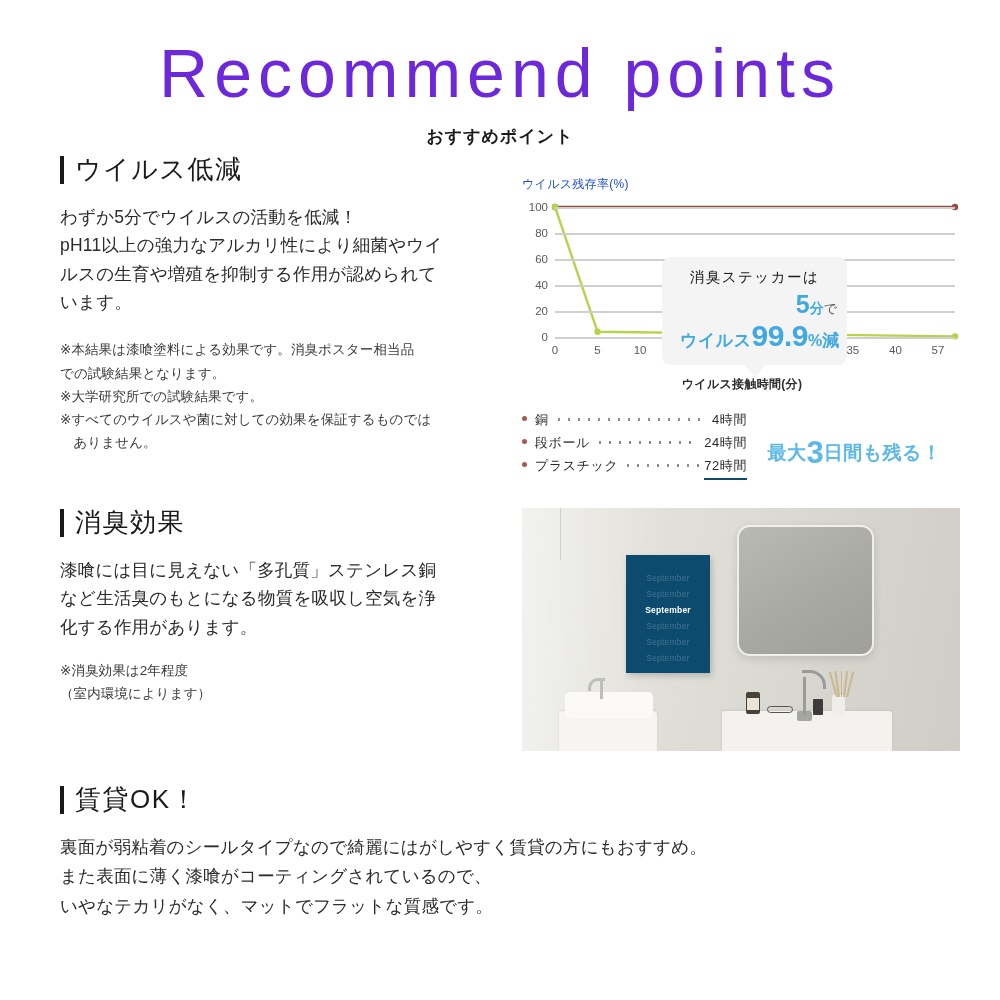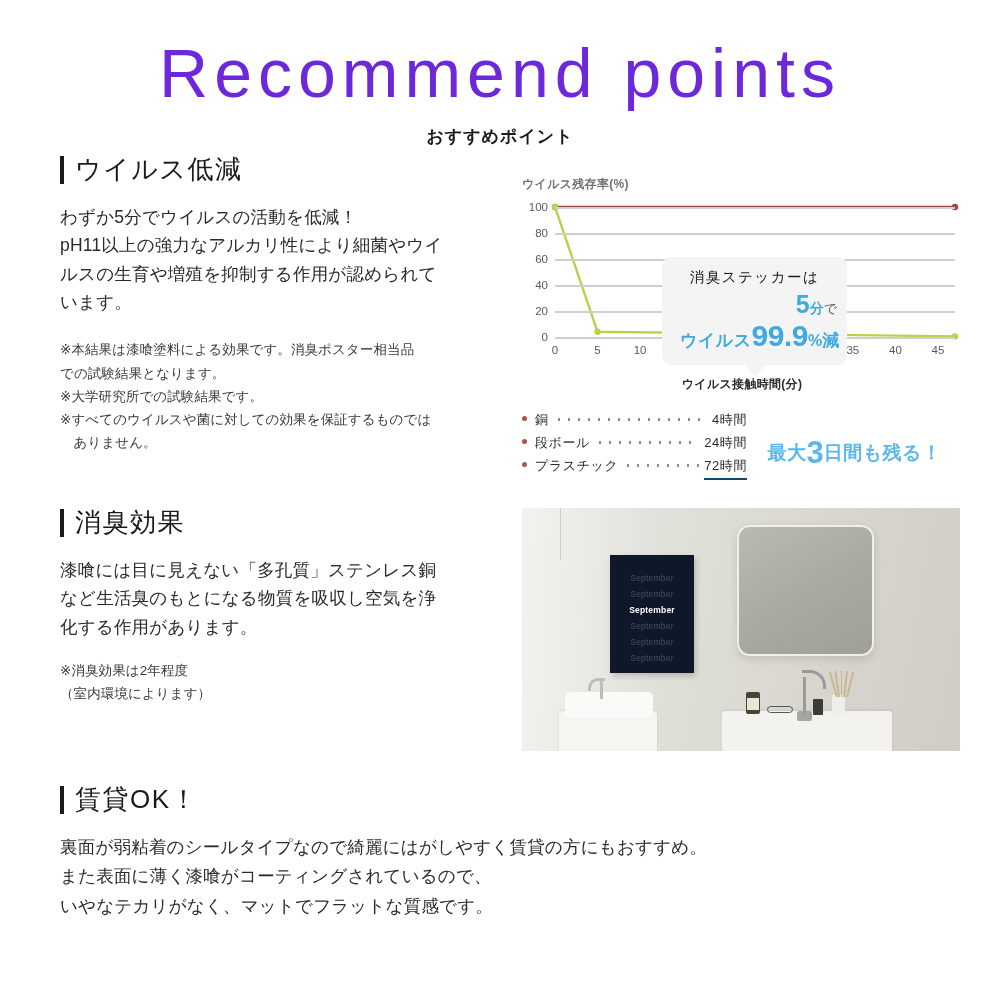--- a/index.html
+++ b/index.html
@@ -69,21 +69,21 @@
   .block2-left { position: absolute; left: 60px; top: 505px; width: 455px; }
   .block2-right { position: absolute; left: 522px; top: 508px; width: 440px; }
   .block3 { position: absolute; left: 60px; top: 782px; width: 880px; }
 
   .gap-s { height: 18px; }
   .gap-m { height: 22px; }
 
   
   .chart-wrap { position: relative; width: 440px; }
   .chart-ylabel {
-    font-size: 12px; font-weight: 700; color: #737373;
+    font-size: 12px; font-weight: 400; color: #1d4ed8;
     letter-spacing: 0.3px; margin-bottom: 8px;
   }
   .chart-area {
     position: relative;
     width: 440px; height: 145px;
   }
   .plot {
     position: absolute;
     left: 33px; top: 6px;
     width: 400px; height: 130px;
@@ -197,23 +197,23 @@
   }
   .ph-wall-shade {
     position: absolute; left: 0; top: 0; width: 32%; height: 100%;
     background: linear-gradient(90deg, rgba(255,255,255,0.45), rgba(255,255,255,0));
   }
   .ph-seam {
     position: absolute; left: 38px; top: 0; width: 1px; height: 52px;
     background: rgba(120,118,110,0.25);
   }
   .ph-poster {
-    position: absolute; left: 88px; top: 47px;
+    position: absolute; left: 104px; top: 47px;
     width: 84px; height: 118px;
-    background: #0f172a;
+    background: #0c4a6e;
     box-shadow: 2px 3px 6px rgba(0,0,0,0.18);
     padding-top: 15px;
   }
   .ph-poster-line {
     font-size: 8.5px;
     color: rgba(255,255,255,0.22);
     text-align: center;
     line-height: 16px;
     letter-spacing: 0.2px;
     font-family: "Liberation Sans", sans-serif;
@@ -382,21 +382,21 @@
             <div class="ytick" style="top: 130px;">0</div>
             <div class="xtick" style="left: 0px;">0</div>
             <div class="xtick" style="left: 42.5532px;">5</div>
             <div class="xtick" style="left: 85.1064px;">10</div>
             <div class="xtick" style="left: 127.66px;">15</div>
             <div class="xtick" style="left: 170.213px;">20</div>
             <div class="xtick" style="left: 212.766px;">25</div>
             <div class="xtick" style="left: 255.319px;">30</div>
             <div class="xtick" style="left: 297.872px;">35</div>
             <div class="xtick" style="left: 340.426px;">40</div>
-            <div class="xtick" style="left: 382.979px;">45</div>
+            <div class="xtick" style="left: 382.979px;">57</div>
           </div>
 
         <div class="callout">
           <div class="callout-l1">消臭ステッカーは</div>
           <div class="callout-l2"><span class="big">5</span><span class="sm">分</span><span class="gray">で</span></div>
           <div class="callout-l3"><span class="word">ウイルス</span><span class="huge">99.9</span><span class="pct">%</span><span class="red">減</span></div>
         </div>
       </div>
 
       <div class="chart-xlabel">ウイルス接触時間(分)</div>

